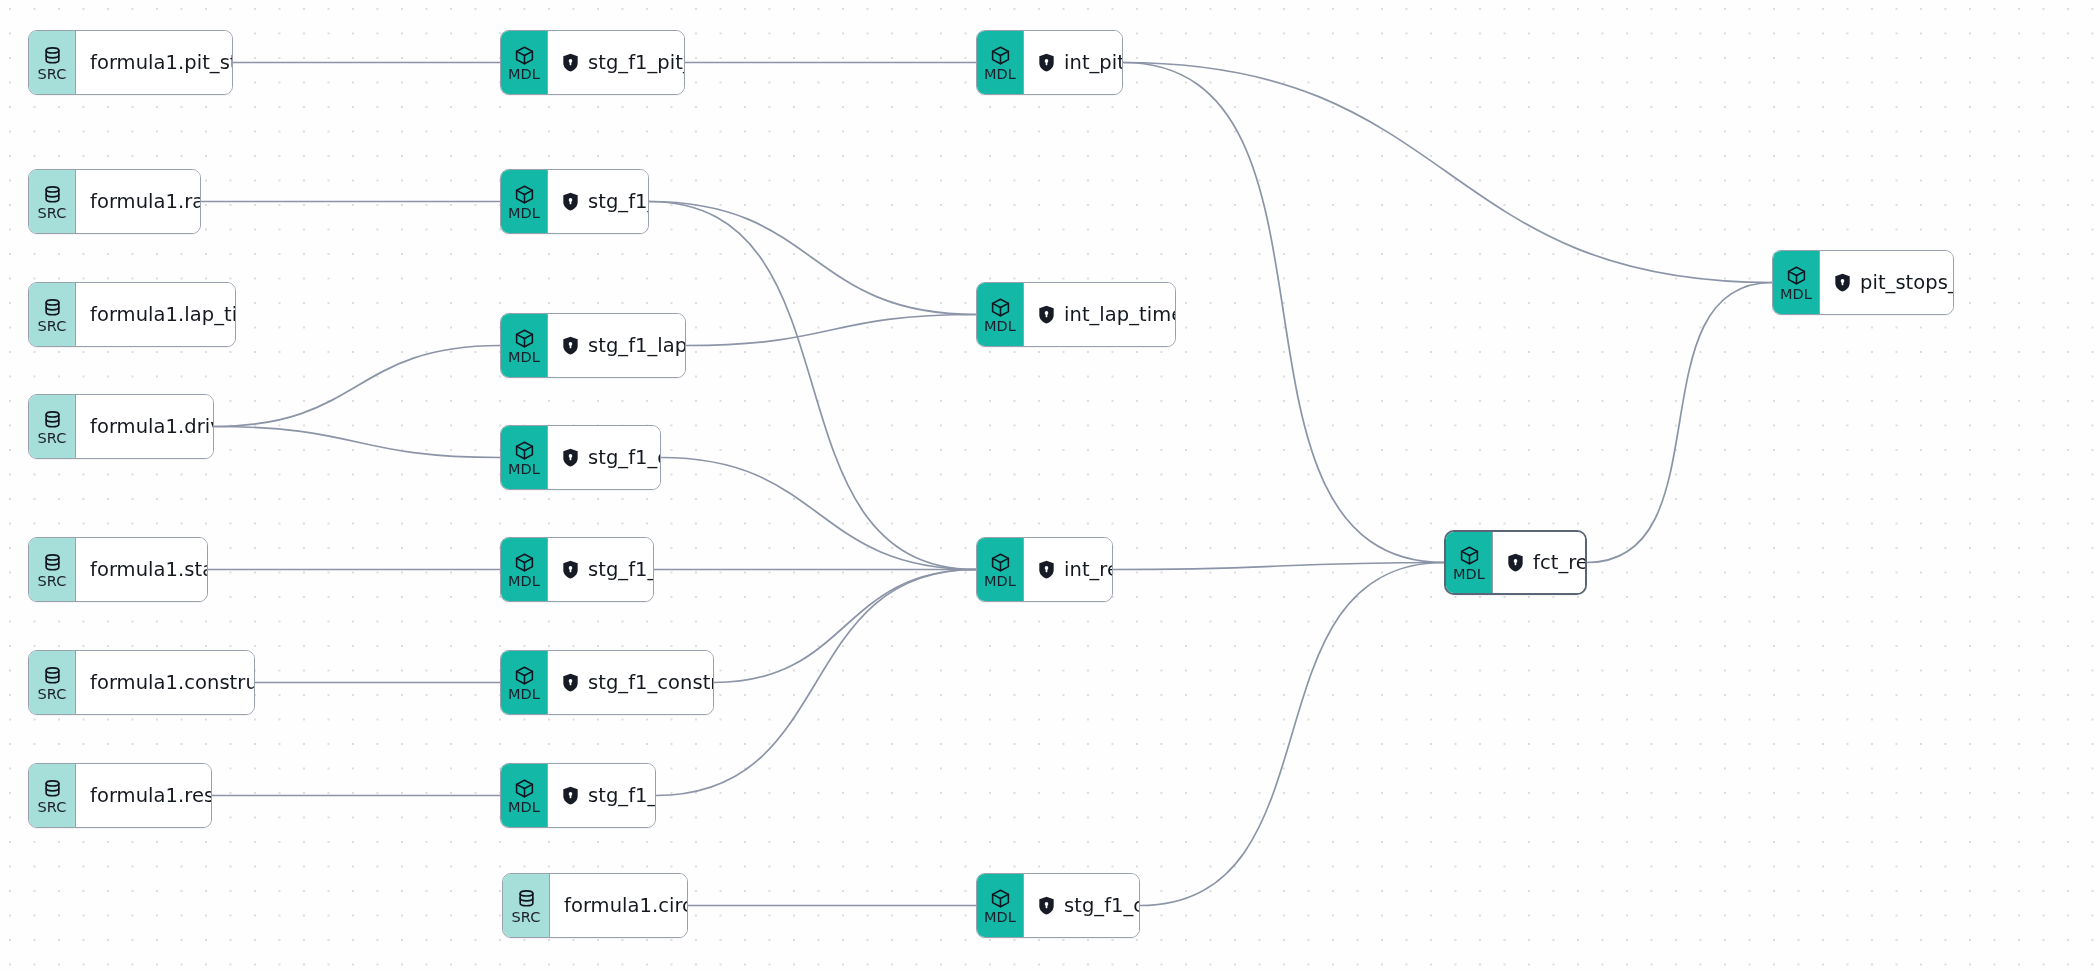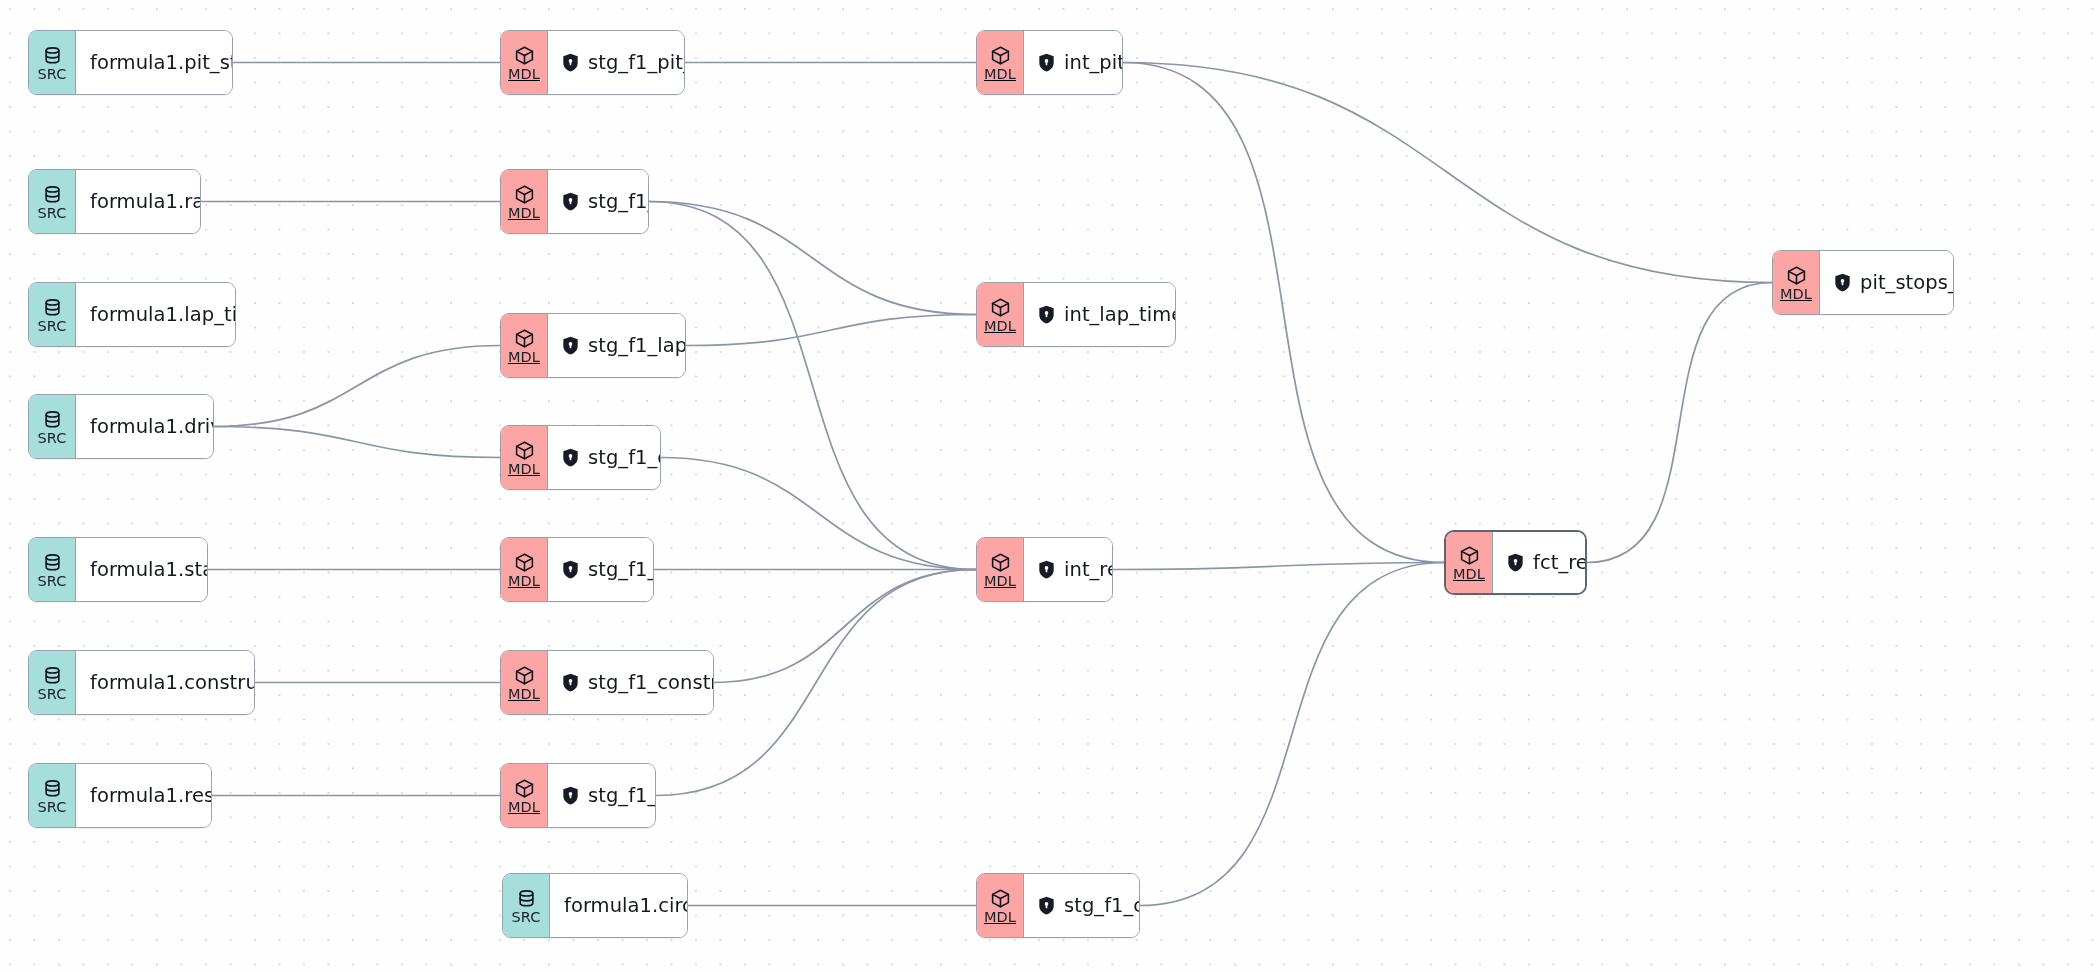--- a/index.html
+++ b/index.html
@@ -68,21 +68,21 @@
     display: flex;
     flex-direction: column;
     align-items: center;
     justify-content: center;
     gap: 1px;
     border-right: 1.4px solid #9aa1ae;
     box-sizing: border-box;
     padding-top: 2px;
   }
   .badge.src { background: #a6ded9; }
-  .badge.mdl { background: #fca5a5; text-decoration: underline; }
+  .badge.mdl { background: #14b8a6; }
 
   .badge .glyph {
     display: block;
     height: 21px;
     line-height: 0;
   }
   .badge .kind {
     font-size: 14.5px;
     line-height: 1;
     color: #1a1f2b;

